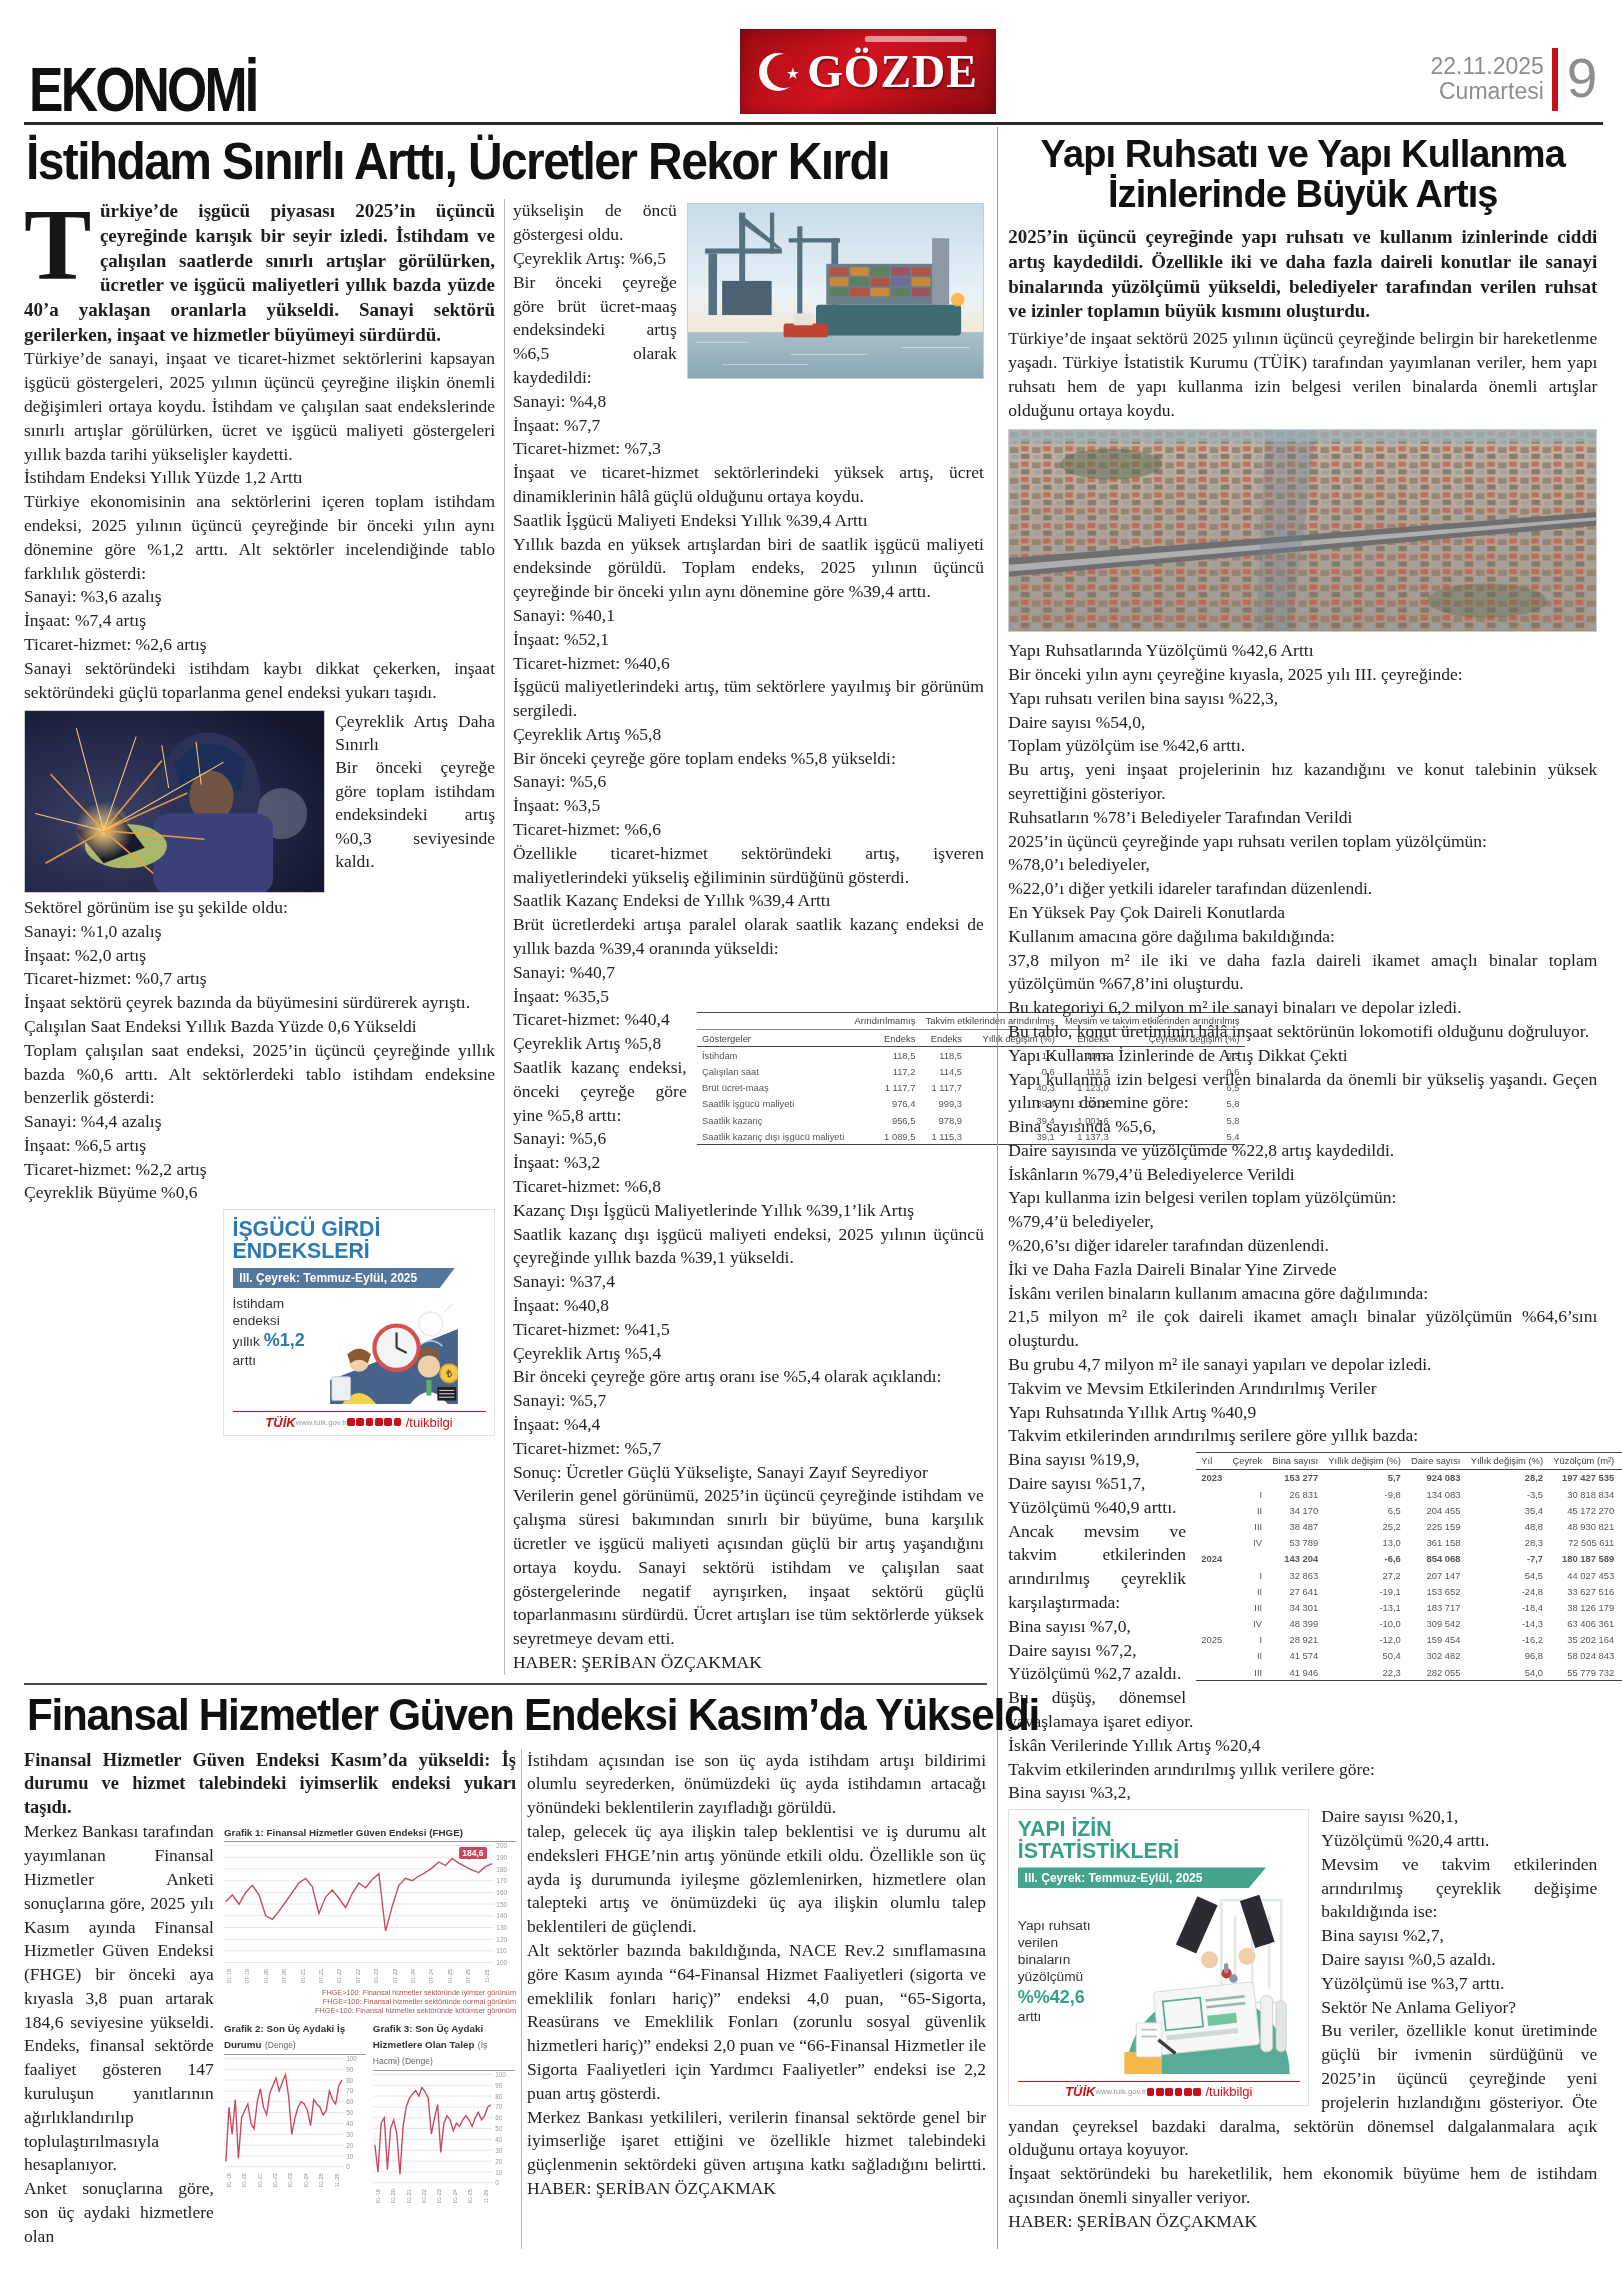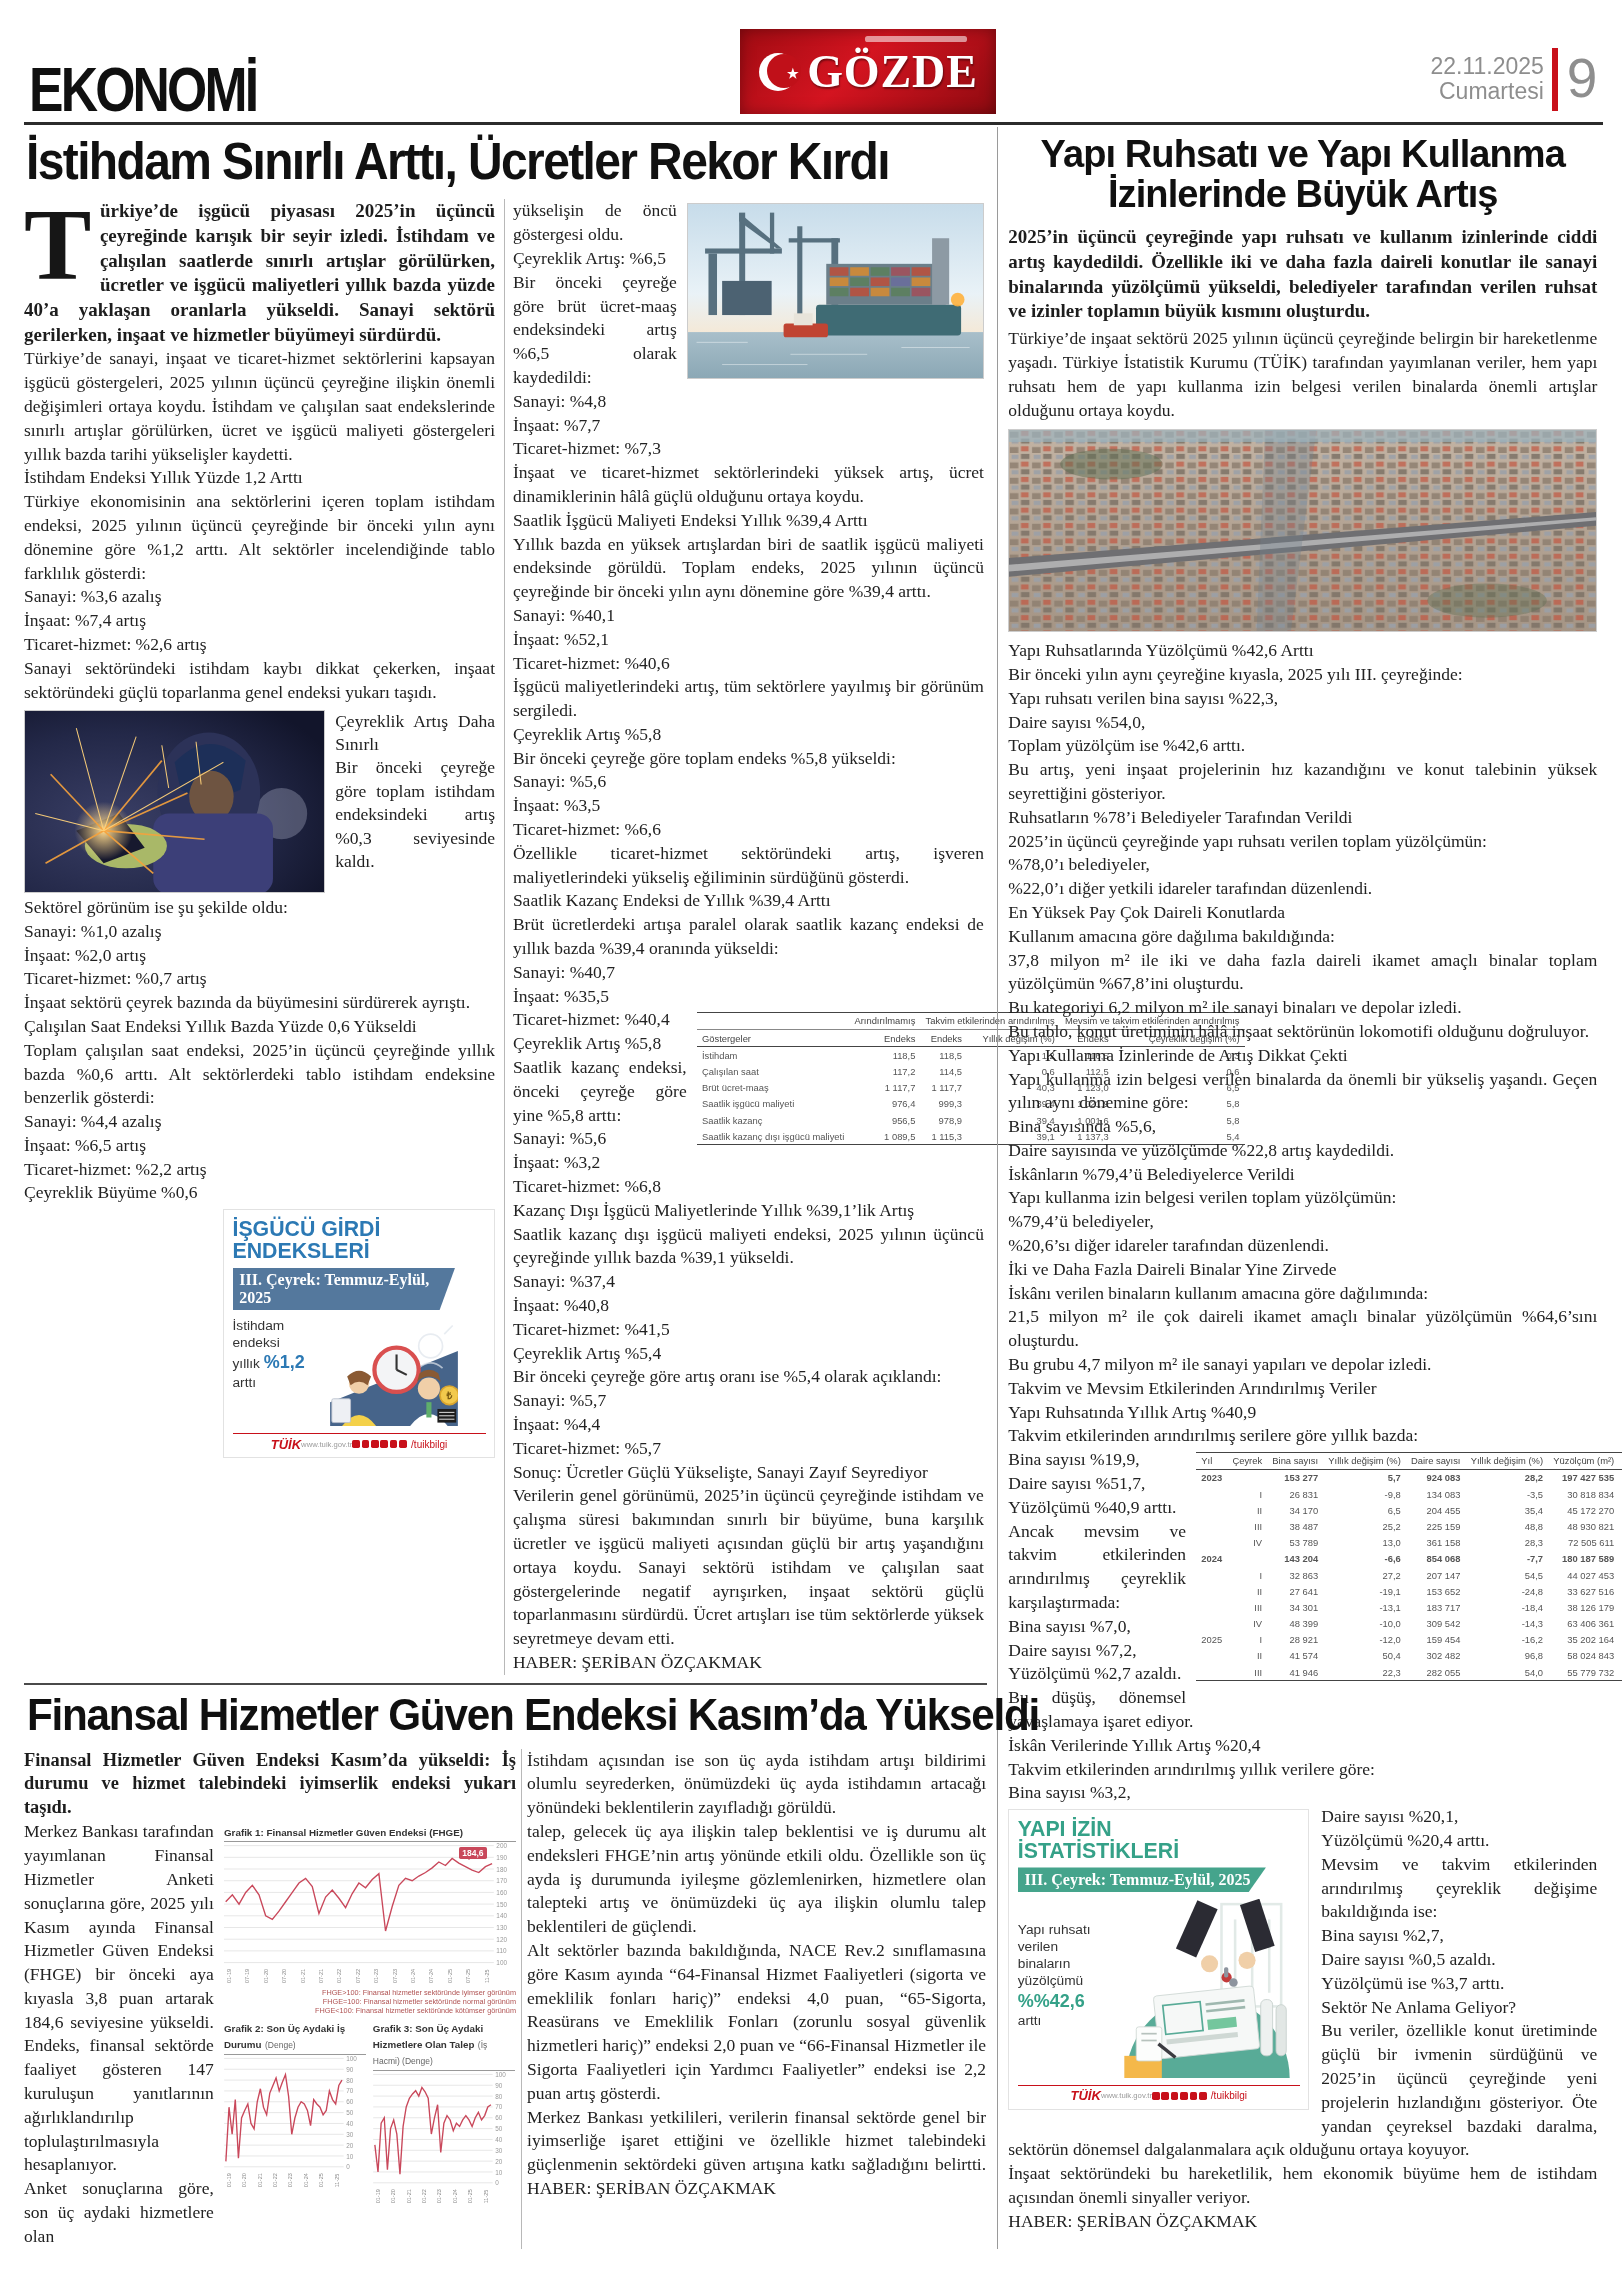--- a/index.html
+++ b/index.html
@@ -43,33 +43,33 @@
   .side-note p { font-size:17.5px; line-height:1.34; text-align:justify; }
 
   .float-r { float:right; margin:3.4px 0 5.1px 10.2px; }
   .float-l { float:left; margin:3.4px 12px 5.1px 0; }
 
   
   .info-card { background:#fff; border:0.9px solid #e2e2e2; padding:8.5px 8.5px 5.1px; }
   .info-title { font-family:"Liberation Sans", sans-serif; font-weight:bold; font-size:21.3px; line-height:1.04; }
   .info-title.blue { color:#2c79b4; }
   .info-title.teal { color:#35a188; }
-  .info-banner { font-family:Liberation Serif, serif; font-weight:bold; color:#fff; font-size:16px; padding:3.4px 6.8px; margin:5.1px 0 6.8px; width:88%; clip-path:polygon(0 0,100% 0,93% 100%,0 100%); }
+  .info-banner { font-family:Liberation Sans, sans-serif; font-weight:bold; color:#fff; font-size:12px; padding:3.4px 6.8px; margin:5.1px 0 6.8px; width:88%; clip-path:polygon(0 0,100% 0,93% 100%,0 100%); }
   .info-banner.blue { background:#54789d; }
   .info-banner.teal { background:#45a48c; }
   .info-stat { font-family:"Liberation Sans", sans-serif; font-size:13.7px; line-height:1.25; color:#333; }
   .info-stat .hl { font-weight:bold; font-size:18px; }
   .hl.blue { color:#2c79b4; } .hl.teal { color:#35a188; }
   .tuik-footer { display:flex; justify-content:center; align-items:center; border-top:1.7px solid #c8101a; margin-top:6.8px; padding-top:2.6px; }
   .tuik-logo { font-family:"Liberation Sans", sans-serif; font-weight:bold; font-size:13px; color:#111; font-style:italic; }
   .tuik-logo span { color:#c8101a; }
   .tuik-url { font-size:7.7px; color:#9a9a9a; font-family:"Liberation Sans", sans-serif; }
   .socials { display:flex; align-items:center; gap:1.7px; }
   .socials i { width:7.7px; height:7.7px; background:#c8101a; border-radius:1.7px; display:inline-block; }
-  .socials em { font-style:normal; font-size:10px; color:#c8101a; font-family:"Liberation Sans", sans-serif; margin-left:2.6px; }
+  .socials em { font-style:normal; font-size:13px; color:#c8101a; font-family:"Liberation Sans", sans-serif; margin-left:2.6px; }
 
   
   table.mini { border-collapse:collapse; font-family:"Liberation Sans", sans-serif; color:#555; background:#fff; }
   table.mini th, table.mini td { font-weight:normal; font-size:9.4px; padding:2.6px 5.1px; text-align:right; white-space:nowrap; }
   table.mini th { color:#444; }
   table.mini .lbl { text-align:left; }
   table.mini thead tr.groups th { border-bottom:0.9px solid #888; font-size:9.4px; text-align:center; }
   table.mini { border-top:1.7px solid #444; border-bottom:1.7px solid #444; }
   table.mini thead { border-bottom:0.9px solid #444; }
   table.mini tr.year td { font-weight:bold; }

